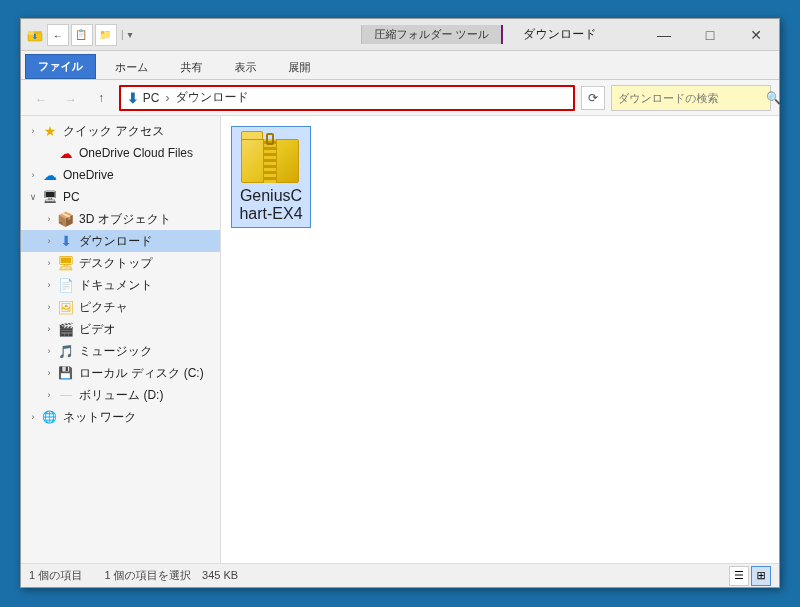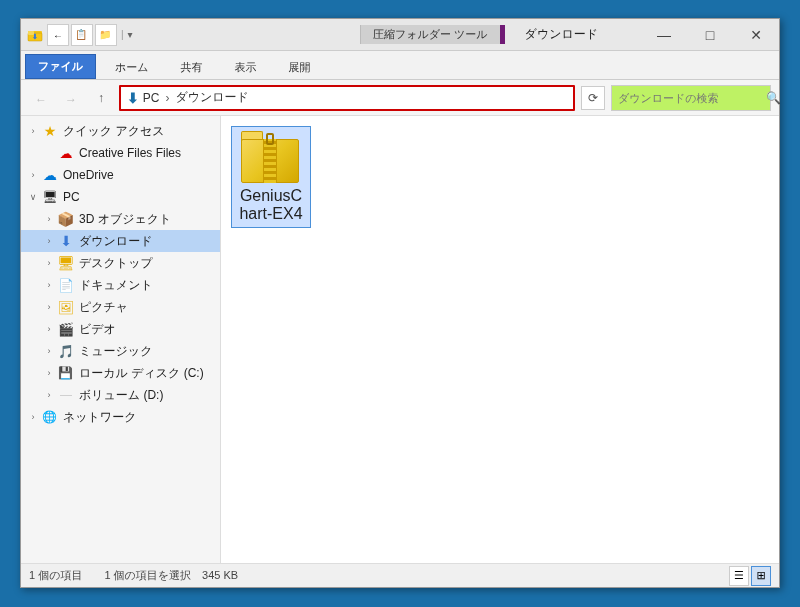--- a/index.html
+++ b/index.html
@@ -67,21 +67,21 @@
       align-items: center;
       flex: 1;
       justify-content: center;
     }
     .zip-tool-label {
       background: #d0d0d0;
       padding: 2px 12px;
       font-size: 11px;
       color: #333;
       border-left: 1px solid #bbb;
-      border-right: 5px solid #701a75;
+      border-right: 2px solid #701a75;
     }
     .window-title {
       padding: 0 20px;
       font-size: 12px;
       color: #222;
     }
     .window-controls {
       display: flex;
       align-items: stretch;
     }
@@ -187,21 +187,21 @@
       align-items: center;
       justify-content: center;
       font-size: 12px;
       color: #555;
     }
     .search-wrap {
       display: flex;
       align-items: center;
       height: 26px;
       border: 1px solid #ccc;
-      background: #bef264;
+      background: #fef9c3;
       width: 160px;
     }
     .search-input {
       flex: 1;
       border: none;
       outline: none;
       font-size: 11px;
       padding: 0 6px;
       background: transparent;
     }
@@ -455,21 +455,21 @@
       <div class="tree-item">
         <span class="tree-toggle">›</span>
         <span class="tree-icon icon-folder">★</span>
         <span class="tree-label">クイック アクセス</span>
       </div>
 
       <div class="tree-item">
         <span class="tree-indent"></span>
         <span class="tree-toggle"></span>
         <span class="tree-icon" style="color:#da0000;font-size:13px;">☁</span>
-        <span class="tree-label">Creative Files Files</span>
+        <span class="tree-label">OneDrive Cloud Files</span>
       </div>
 
       <div class="tree-item">
         <span class="tree-toggle">›</span>
         <span class="tree-icon" style="color:#0078d7;font-size:14px;">☁</span>
         <span class="tree-label">OneDrive</span>
       </div>
 
       <div class="tree-item">
         <span class="tree-toggle">∨</span>

